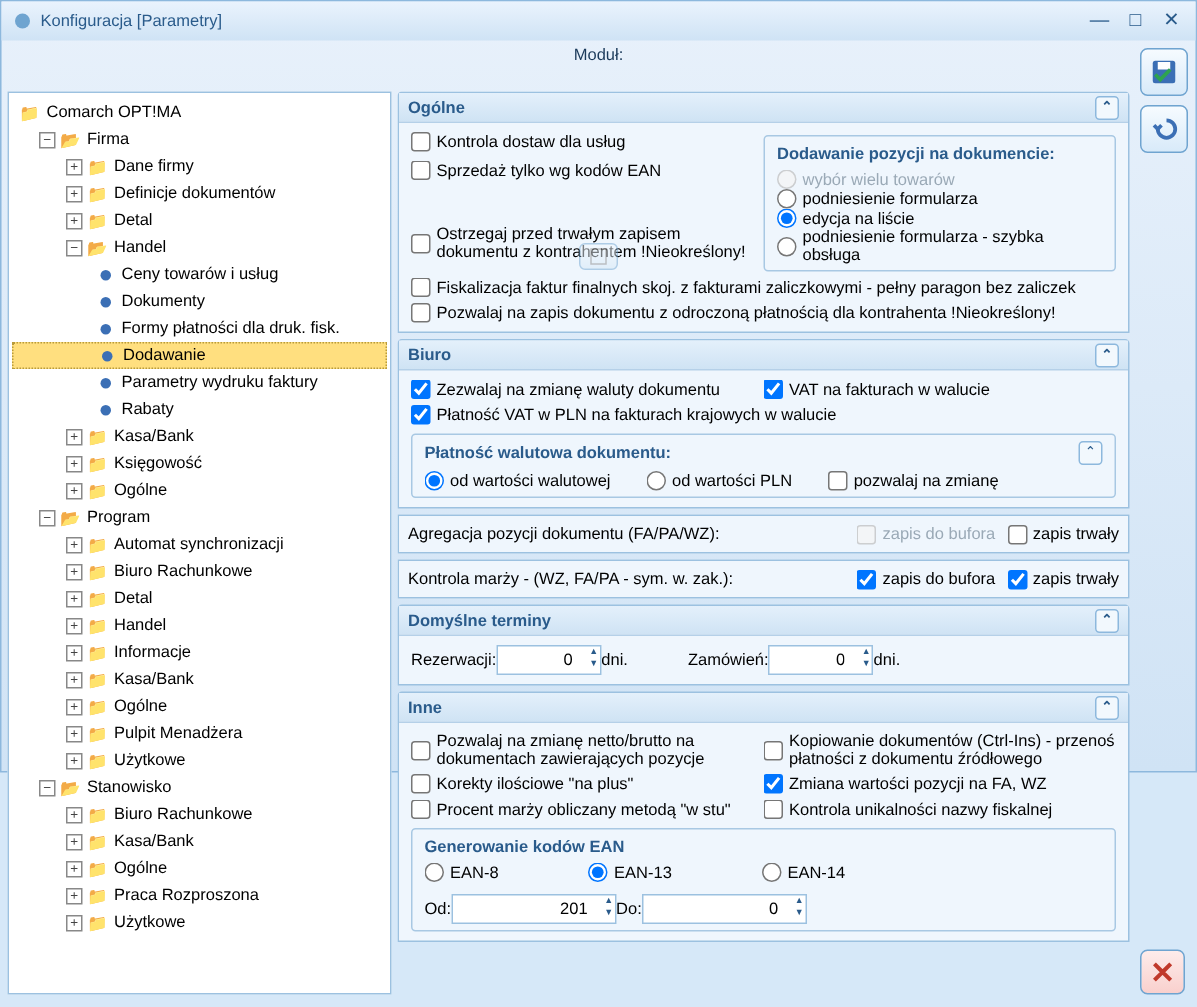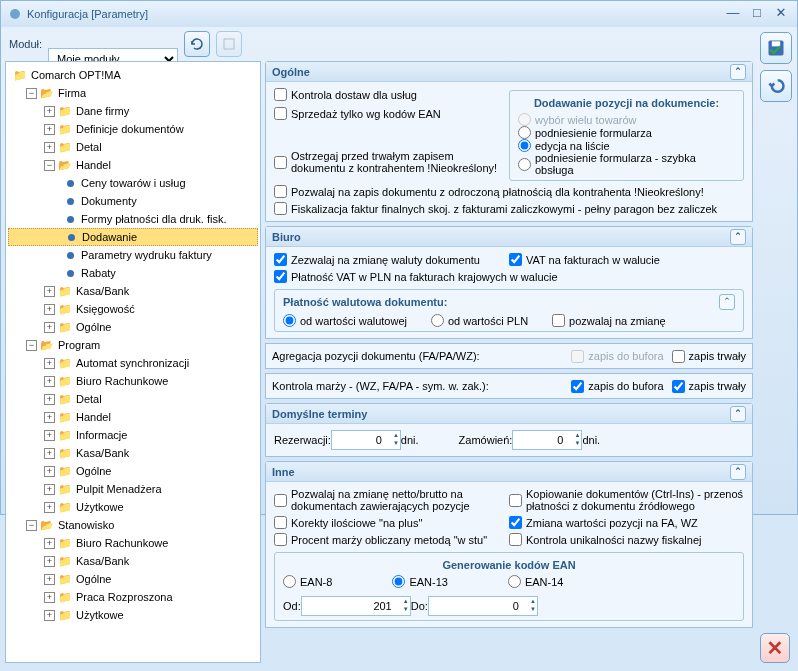--- a/index.html
+++ b/index.html
@@ -1,21 +1,21 @@
 <!DOCTYPE html>
 <html><head>
 <meta charset="utf-8">
 <style>
 * { box-sizing: border-box; margin: 0; padding: 0; font-family: Tahoma, sans-serif; font-size: 11px; }
 body { background: #d6e8f8; width: 798px; height: 671px; overflow: hidden; }
 .window { width: 798px; height: 515px; background: linear-gradient(#e8f1fb,#d0e3f5); border: 1px solid #8db8dd; }
 .titlebar { height: 26px; background: linear-gradient(#eaf3fd,#cfe3f5); display: flex; align-items: center; padding: 0 6px; color: #2a5b8b; }
 .titlebar .sp { flex: 1; }
 .tbtn { width: 20px; height: 16px; margin-left: 4px; color: #2a5b8b; text-align: center; cursor: pointer; font-size: 13px; line-height: 14px; }
-.topbar { height: 34px; padding: 4px 8px; display: flex; align-items: center; gap: 6px; }
+.topbar { height: 34px; padding: 4px 8px; display: flex; align-items: center; gap: 18px; flex-direction: column; }
 .lbl { color: #1b3a5a; }
 select { height: 22px; border: 1px solid #9cc1e0; background: #fff; padding: 1px 4px; width: 130px; margin-top: 29px; }
 .ibtn { width: 26px; height: 26px; border: 1px solid #6fa4d0; border-radius: 4px; background: linear-gradient(#f4f9fe,#d5e8f7); display: flex; align-items: center; justify-content: center; cursor: pointer; }
 .ibtn svg { width: 16px; height: 16px; }
 .main { display: flex; height: 606px; padding: 0 4px 4px 4px; gap: 4px; }
 .tree { width: 256px; background: #fff; border: 1px solid #9cc1e0; overflow-y: auto; padding: 4px 2px; }
 .tn { display: flex; align-items: center; height: 18px; padding-left: 4px; white-space: nowrap; cursor: pointer; }
 .tn .tw { width: 11px; height: 11px; border: 1px solid #888; margin-right: 2px; font-size: 9px; line-height: 9px; text-align: center; color: #444; }
 .tn .ic { width: 16px; height: 14px; margin-right: 3px; display: inline-flex; align-items: center; justify-content: center; }
 .fold { color: #e8b93a; }
@@ -27,21 +27,21 @@
 .sbtn { width: 32px; height: 32px; border: 1px solid #6fa4d0; border-radius: 5px; background: linear-gradient(#f6fbff,#d8eaf9); display: flex; align-items: center; justify-content: center; cursor: pointer; }
 .grp { border: 1px solid #9cc1e0; background: #eff6fd; border-radius: 3px 3px 0 0; }
 .ghd { background: linear-gradient(#e4f0fb,#cfe3f4); height: 20px; display: flex; align-items: center; padding: 0 6px; color: #2a5b8b; font-weight: bold; border-bottom: 1px solid #b5d0e8; }
 .ghd .sp { flex: 1; }
 .coll { width: 16px; height: 16px; border: 1px solid #8db8dd; border-radius: 3px; background: #f2f8fd; text-align: center; font-size: 9px; line-height: 12px; color: #2a5b8b; }
 .gbody { padding: 6px 8px; display: flex; flex-direction: column; gap: 4px; }
 .row { display: flex; align-items: center; gap: 0; flex-wrap: wrap; }
 .cb, .rb { display: flex; align-items: center; gap: 4px; }
 .cb input, .rb input { width: 13px; height: 13px; }
 .subgrp { border: 1px solid #a8c8e3; border-radius: 3px; padding: 4px 8px; margin-top: 2px; }
-.subhd { color: #2a5b8b; font-weight: bold; padding: 2px 0 4px 0; text-align: center; }
+.subhd { color: #2a5b8b; font-weight: bold; padding: 2px 0 4px 0; }
 .dis { color: #9aa9b6; }
 input.num { width: 70px; height: 20px; border: 1px solid #9cc1e0; text-align: right; padding-right: 18px; }
 .spin { position: relative; display: inline-block; }
 .spin::after { content: "▲\A▼"; white-space: pre; position: absolute; right: 2px; top: 1px; font-size: 6px; line-height: 8px; color: #2a5b8b; }
 .line { height: 26px; display: flex; align-items: center; gap: 8px; padding: 0 6px; border: 1px solid #9cc1e0; background: #eff6fd; }
 .closex { position: absolute; right: 8px; bottom: 8px; width: 30px; height: 30px; border: 1px solid #6fa4d0; border-radius: 5px; background: linear-gradient(#fdeceb,#f9d0cd); display: flex; align-items: center; justify-content: center; color: #c0392b; font-size: 20px; font-weight: bold; cursor: pointer; }
 </style>
 </head>
 <body>
 
@@ -277,25 +277,25 @@
                   <span>edycja na liście</span>
                 </label>
               <label class="rb">
                   <input type="radio" name="dod" style="">
                   <span>podniesienie formularza - szybka obsługa</span>
                 </label>
             </div>
           </div>
           <label class="cb">
               <input type="checkbox" style="">
-              <span>Pozwalaj na zapis dokumentu z odroczoną płatnością dla kontrahenta !Nieokreślony!</span>
+              <span>Fiskalizacja faktur finalnych skoj. z fakturami zaliczkowymi - pełny paragon bez zaliczek</span>
             </label>
           <label class="cb">
               <input type="checkbox" style="">
-              <span>Fiskalizacja faktur finalnych skoj. z fakturami zaliczkowymi - pełny paragon bez zaliczek</span>
+              <span>Pozwalaj na zapis dokumentu z odroczoną płatnością dla kontrahenta !Nieokreślony!</span>
             </label>
         </div>
       </div>
 
       <div class="grp">
         <div class="ghd">
             <span>Biuro</span>
             <div class="sp"></div>
             <div class="coll">⌃</div>
           </div>

